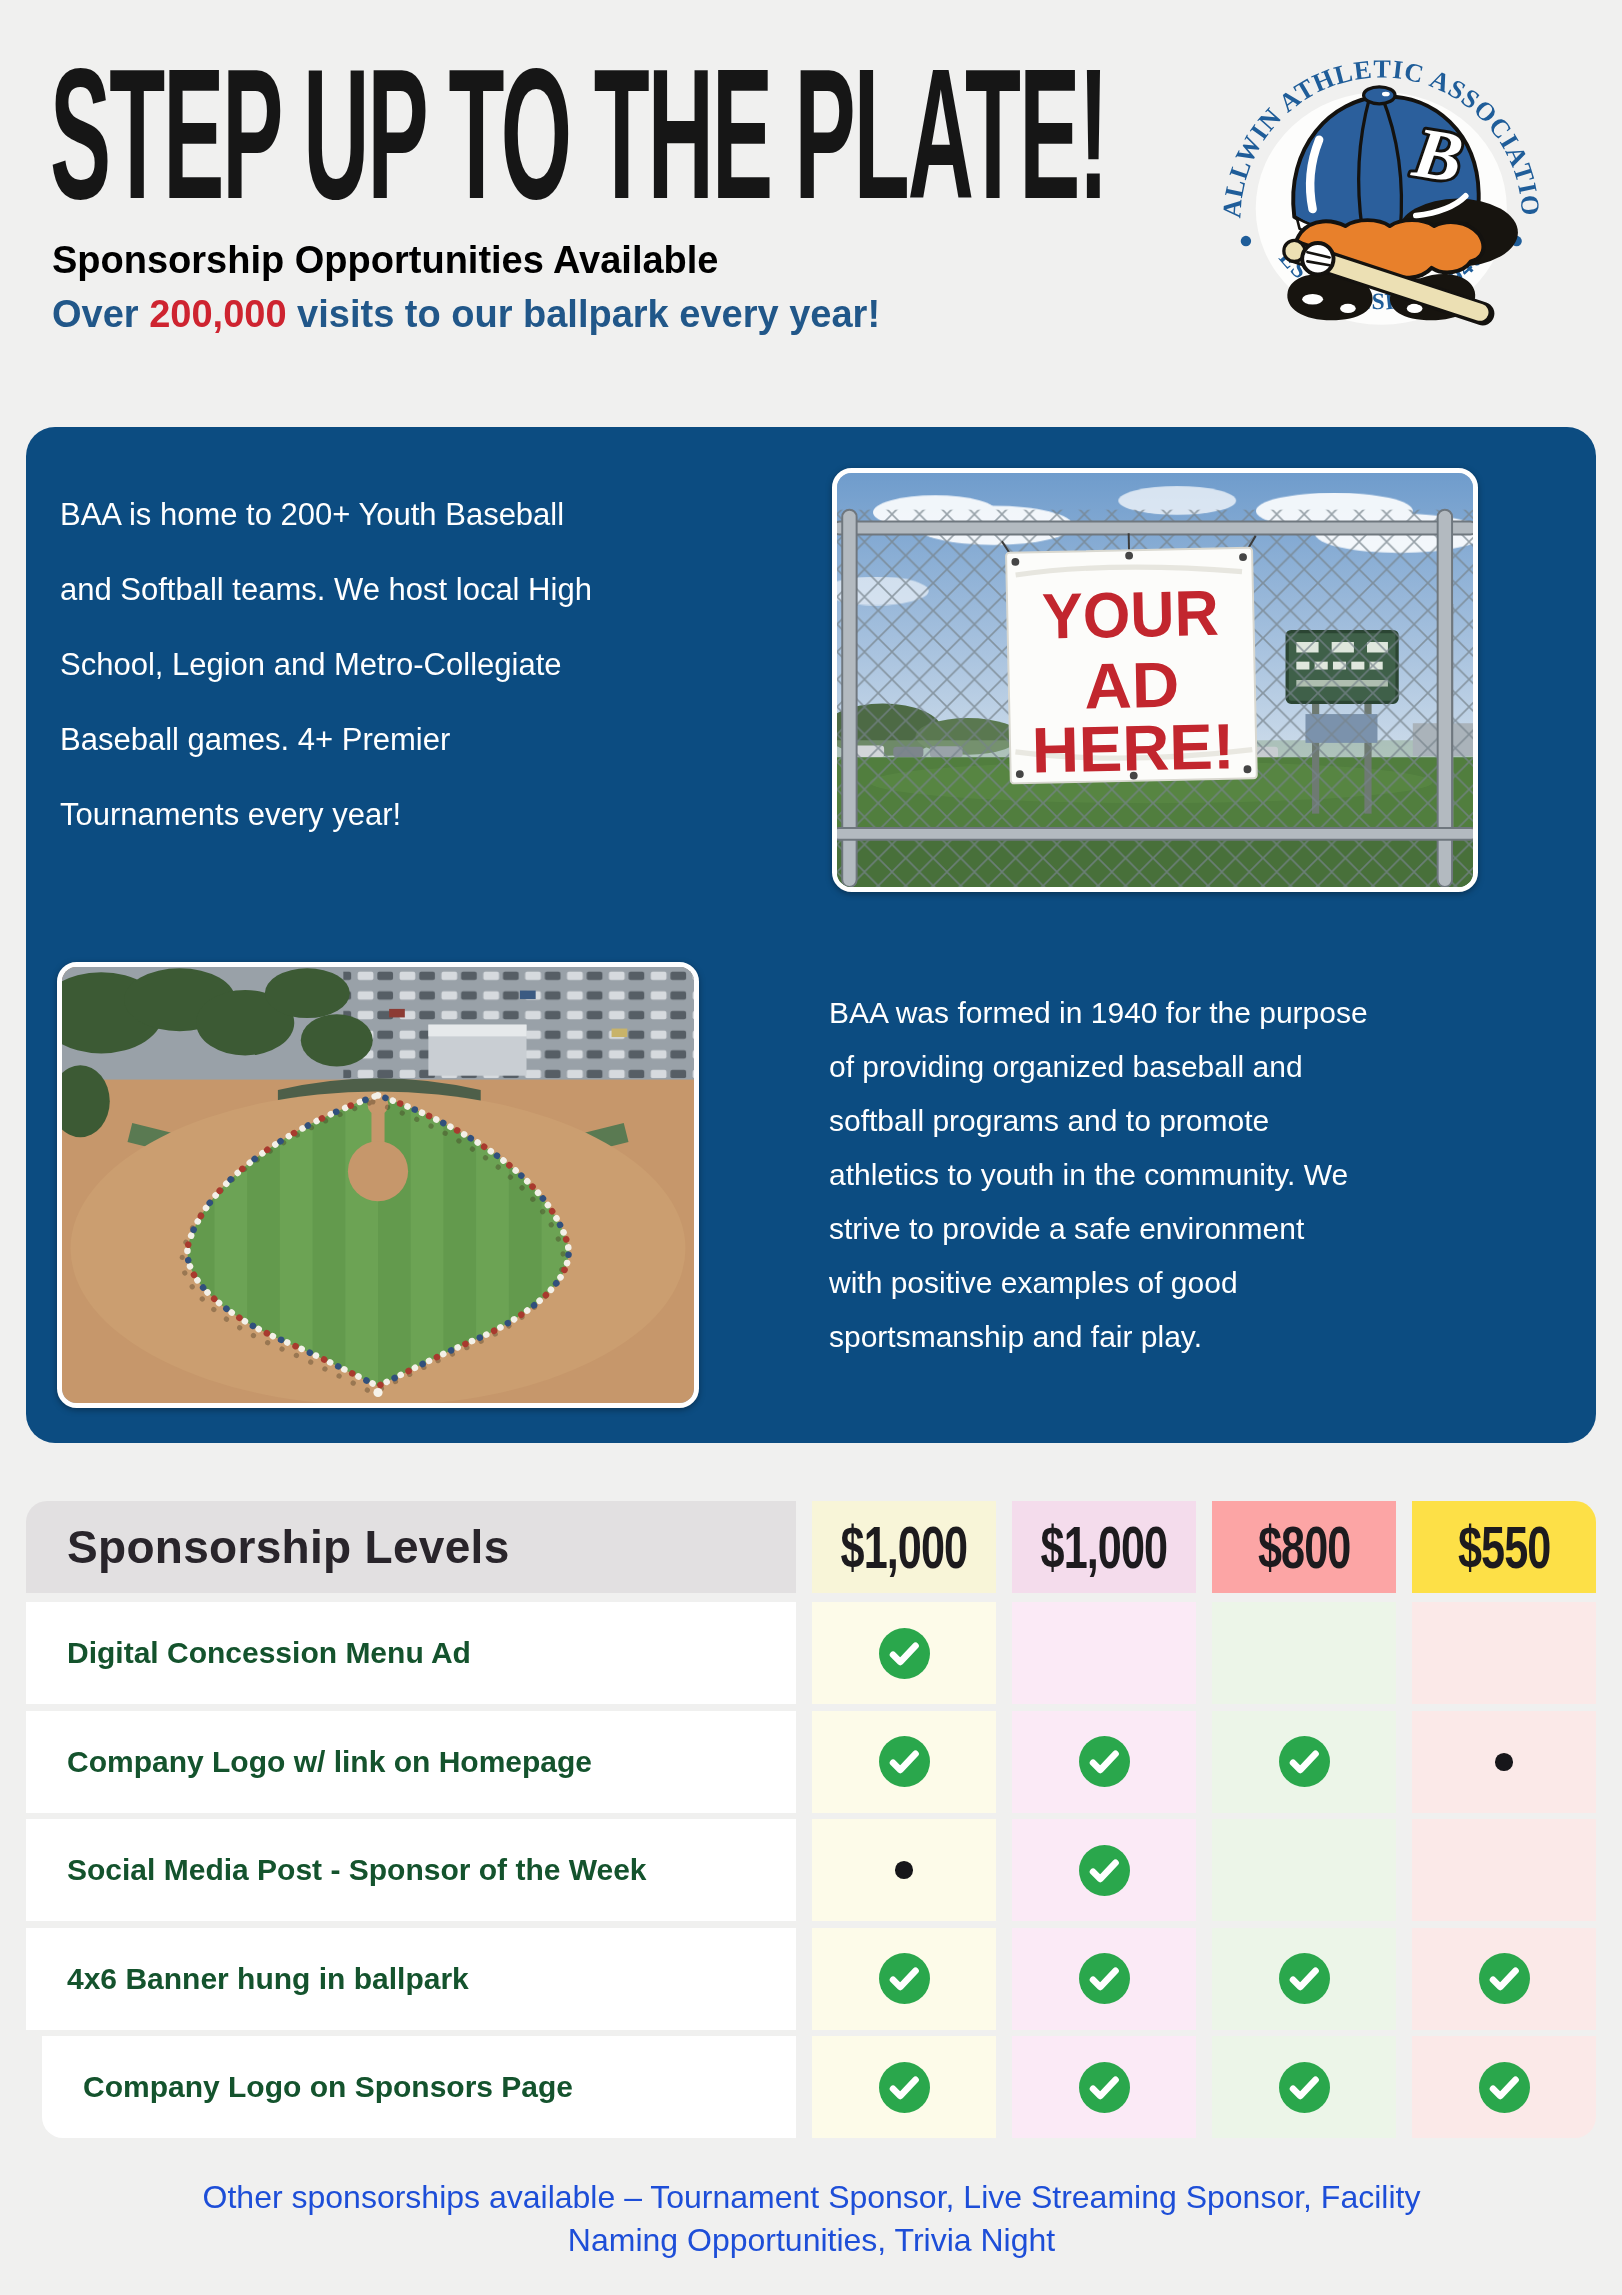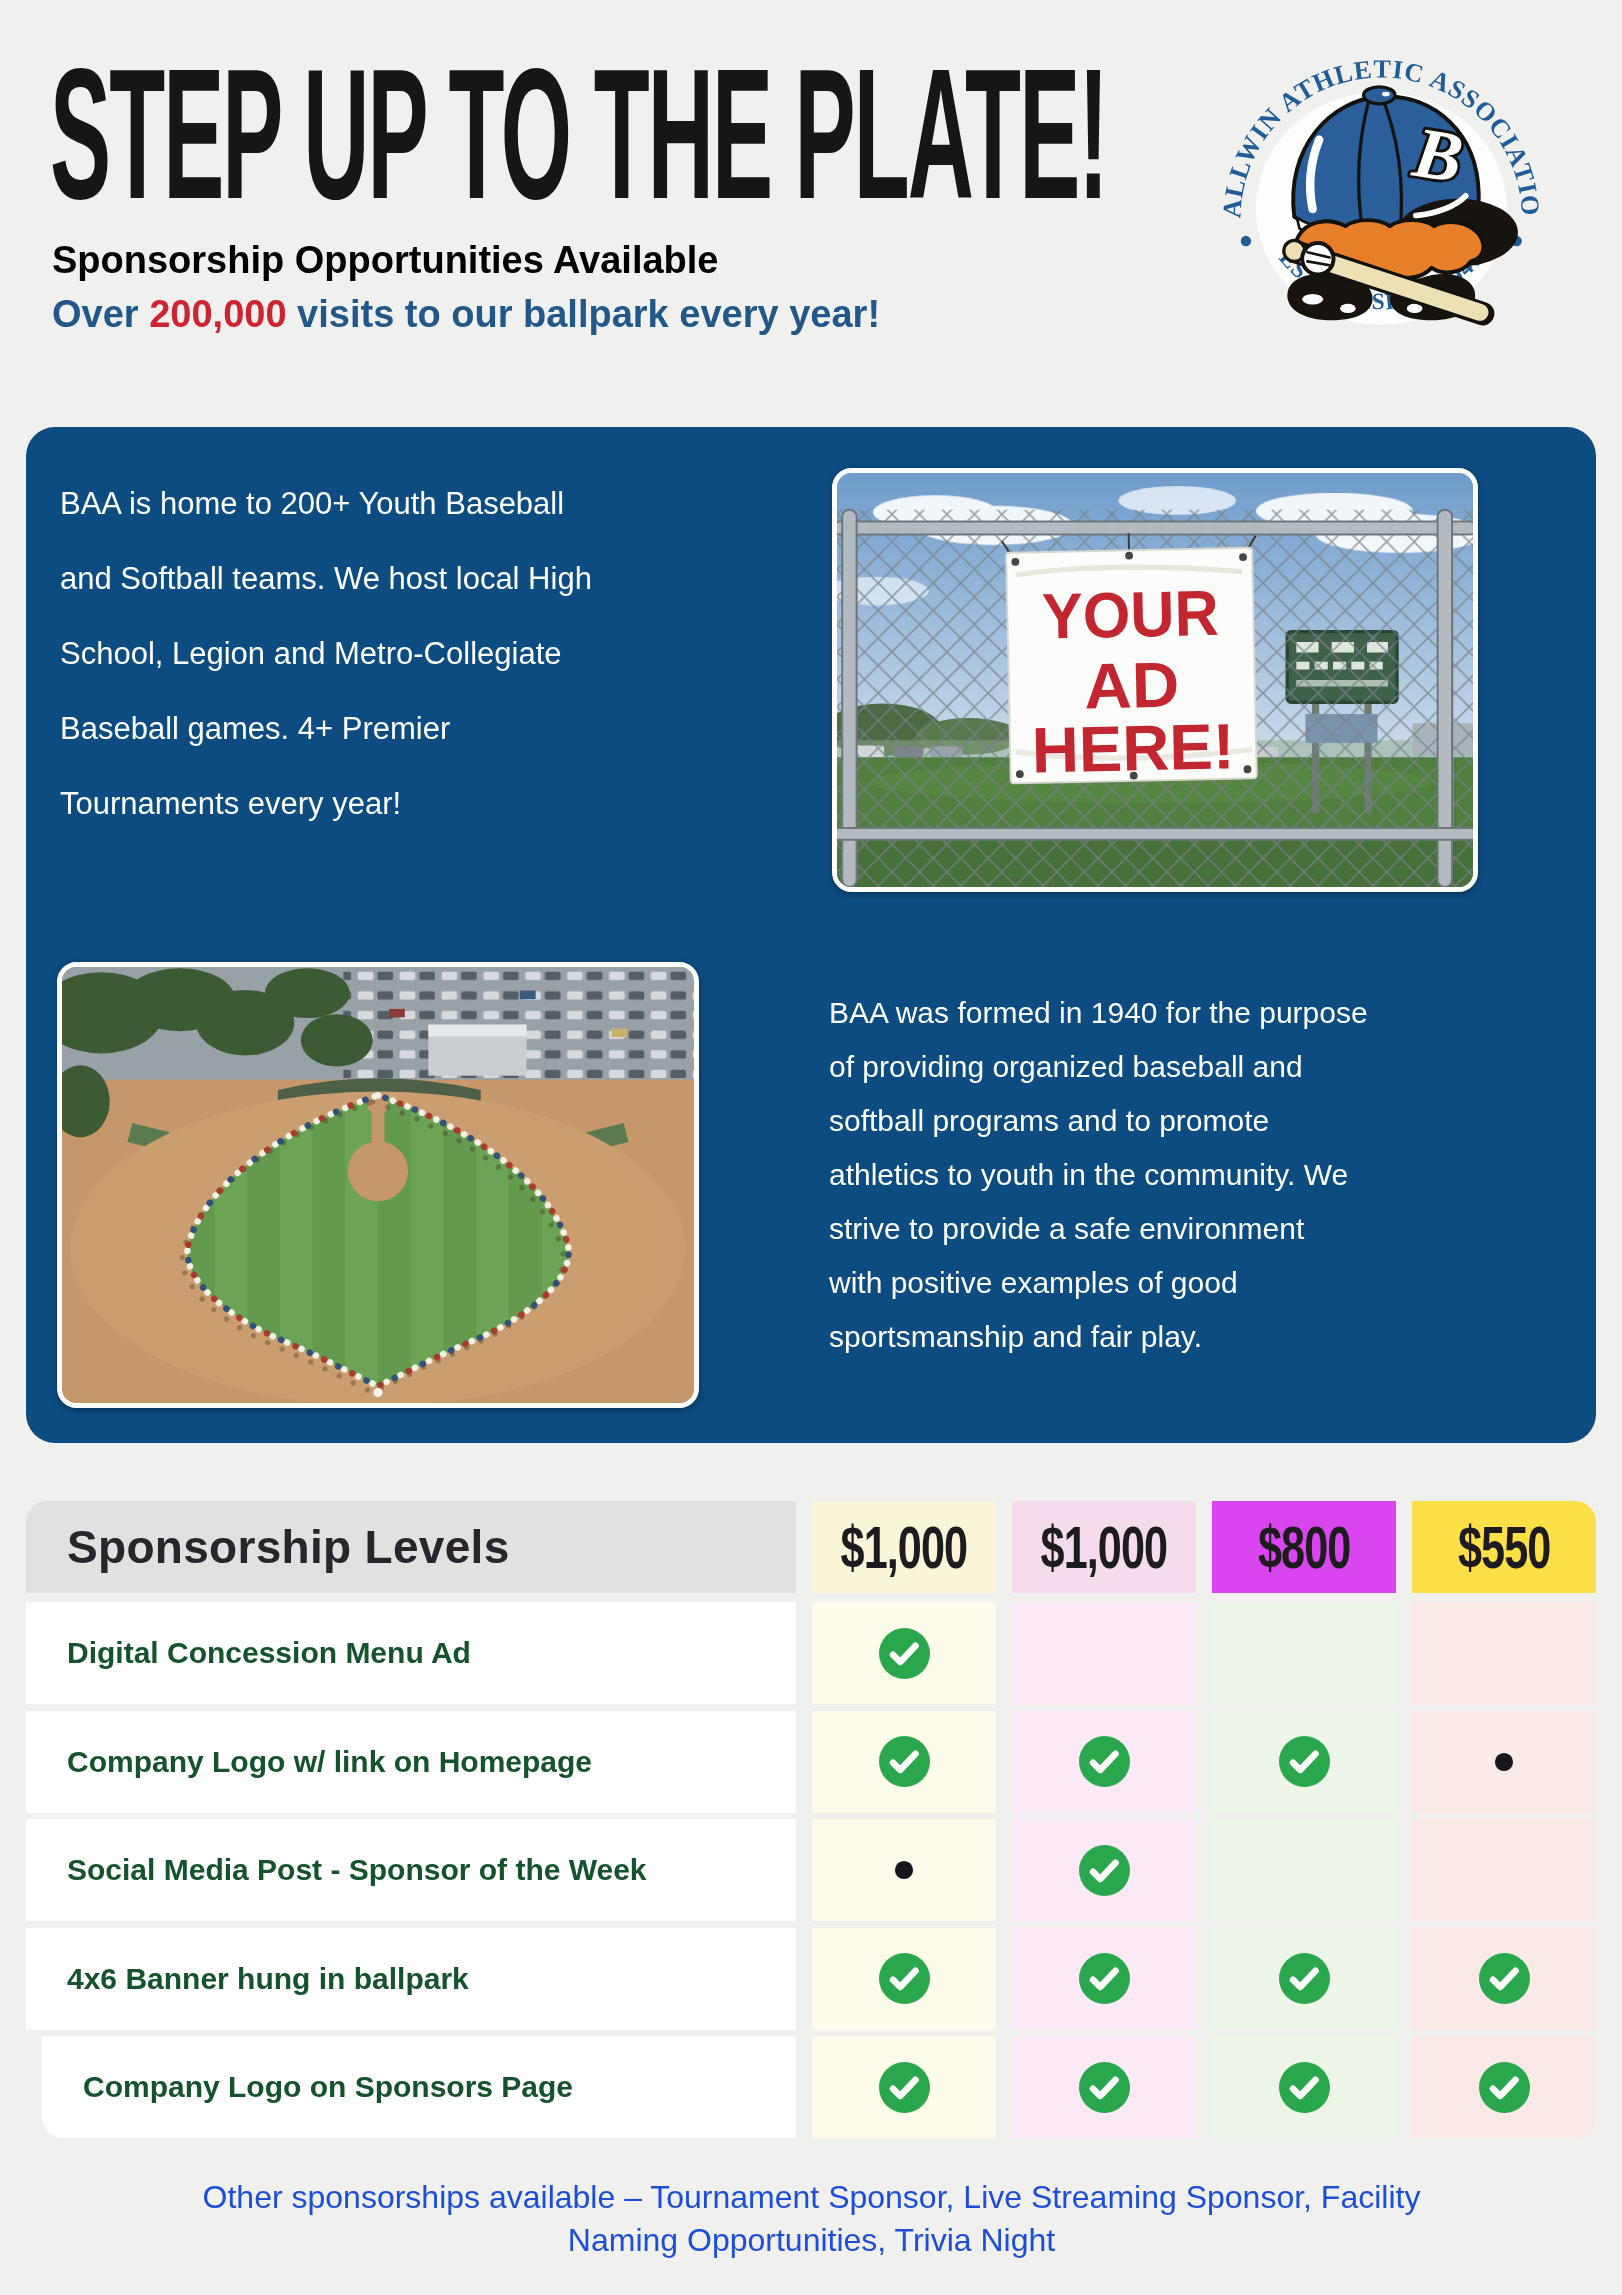--- a/index.html
+++ b/index.html
@@ -18,21 +18,21 @@
   .sub2 { position:absolute; left:52px; top:293px; font-size:38px; font-weight:700; color:#215789; }
   .sub2 .red { color:#ce2430; }
   .logo { position:absolute; left:1208px; top:22px; width:340px; height:327px; }
 
   
   .bluebox {
     position:absolute; left:26px; top:427px; width:1570px; height:1016px;
     background:#0c4c81; border-radius:29px;
   }
   .para { position:absolute; margin:0; color:#ffffff; white-space:pre-line; }
-  .p1 { left:34px;  top:39px;  width:753px; font-size:31px; line-height:75px; }
+  .p1 { left:34px;  top:50px;  width:753px; font-size:31px; line-height:75px; }
   .p2 { left:803px; top:559px; width:779px; font-size:30px; line-height:54px; }
   .photo {
     position:absolute; margin:0; border:5.9px solid #ffffff; border-radius:19.6px;
     overflow:hidden; box-shadow:0 2px 6.5px rgba(0,0,0,.35); background:#9bb7d4;
   }
   .ad     { left:806px; top:41px;  width:636px; height:414px; }
   .aerial { left:31px;   top:535px; width:632px; height:436px; }
   .photo svg { display:block; width:100%; height:100%; }
 
   
@@ -282,21 +282,21 @@
       <div class="cell label-cell head-label">
         <span>Sponsorship Levels</span>
       </div>
 
     <div class="cell price-cell" style="background: rgb(248, 245, 216);">
           <span class="condense-price">$1,000</span>
         </div>
         <div class="cell price-cell" style="background: rgb(244, 220, 236);">
           <span class="condense-price">$1,000</span>
         </div>
-        <div class="cell price-cell" style="background: #d946ef;">
+        <div class="cell price-cell" style="background: #fca5a5;">
           <span class="condense-price">$800</span>
         </div>
         <div class="cell price-cell tr-corner" style="background: #fde047;">
           <span class="condense-price">$550</span>
         </div>
       </div>
     <div id="tbody">
         <div class="trow">
           <div class="cell label-cell body-label">
             <span>Digital Concession Menu Ad</span>

